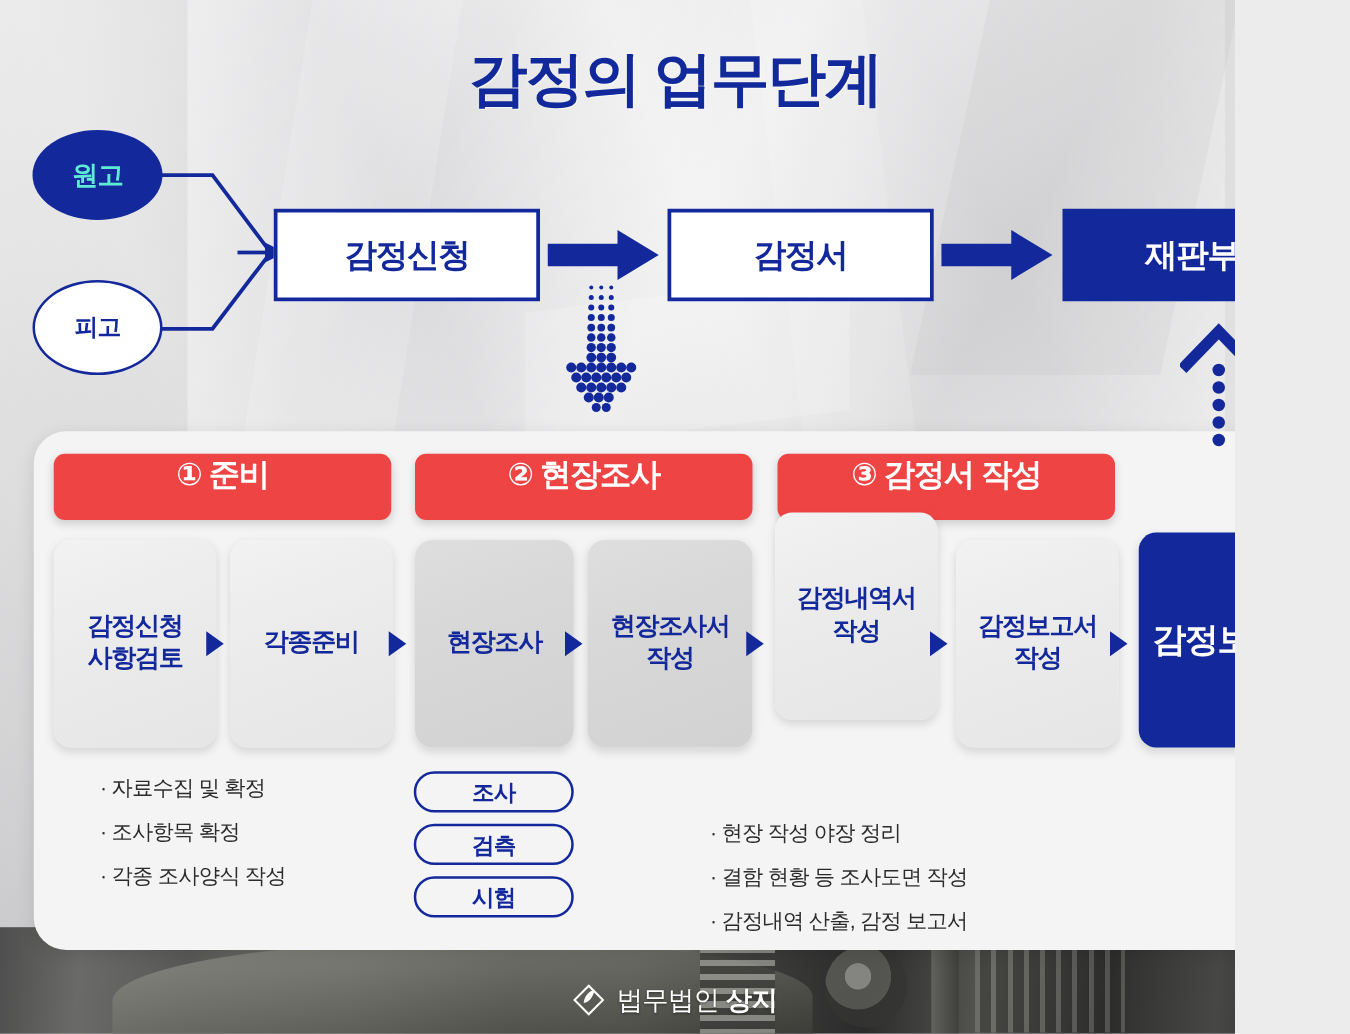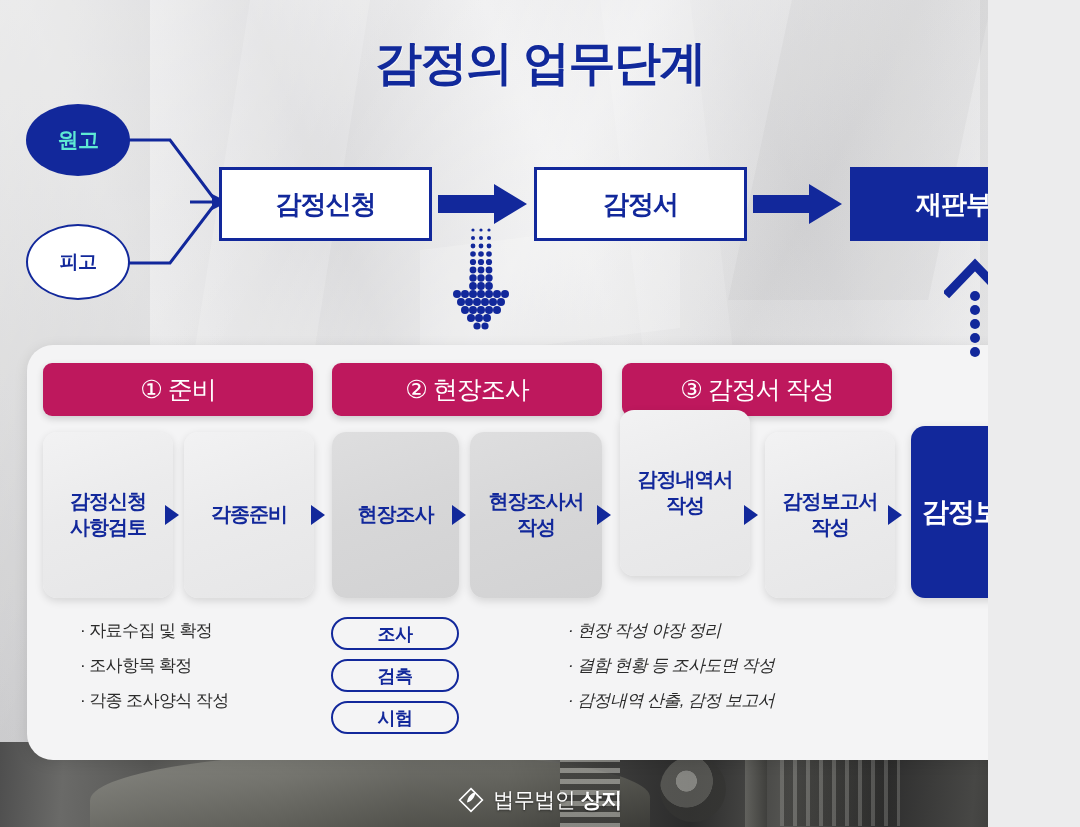--- a/index.html
+++ b/index.html
@@ -223,27 +223,26 @@
     background: #f4f4f5;
     border-radius: 26px;
     box-shadow: 0 3px 14px rgba(0,0,0,.10);
     z-index: 8;
   }
 
   
   .stage-pill {
     position: absolute;
     display: flex;
-    align-items: center;
     justify-content: center;
-    background: #be185d;
+    background: #ef4444;
     color: #ffffff;
     border-radius: 9px;
     font-size: 25px;
-    font-weight: 400;
+    font-weight: 700;
     letter-spacing: -1px;
     box-shadow: 0 3px 7px rgba(0,0,0,.16);
     z-index: 9;
     box-sizing: border-box;
   }
   #pill-1 { left: 43px;  top: 363px; width: 270px; height: 53px; }
   #pill-2 { left: 332px; top: 363px; width: 270px; height: 53px; }
   #pill-3 { left: 622px; top: 363px; width: 270px; height: 53px; }
 
   
@@ -296,21 +295,21 @@
   
   .bullets {
     position: absolute;
     z-index: 9;
     color: #2b2b2b;
     font-size: 17px;
     letter-spacing: -0.6px;
     line-height: 1;
   }
   #bullets-left  { left: 80px;  top: 622px; }
-  #bullets-right { left: 568px; top: 622px; font-style: italic; }
+  #bullets-right { left: 568px; top: 658px; }
   .bullets .bline {
     display: block;
     margin-bottom: 18px;
     white-space: nowrap;
   }
   .bullets .bline:last-child { margin-bottom: 0; }
 
   
   .tag-pill {
     position: absolute;

